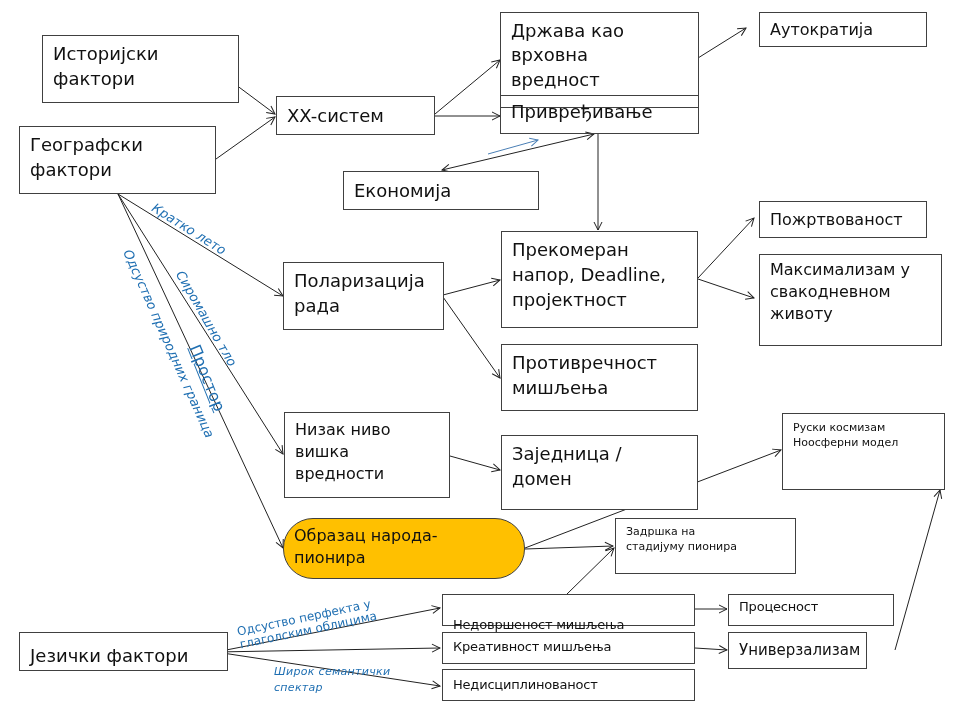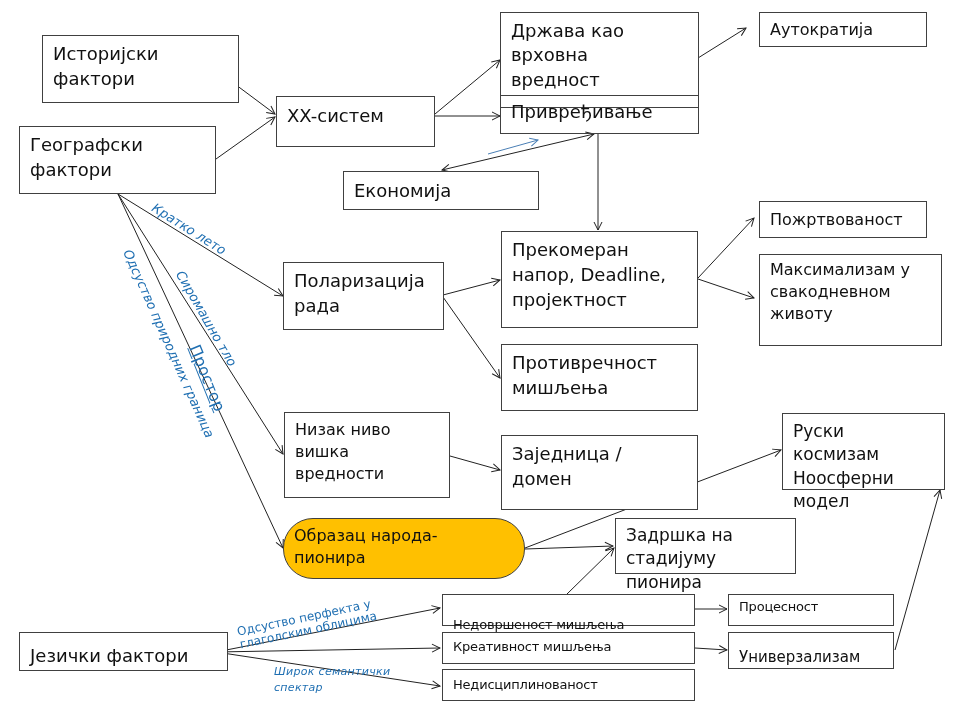--- a/index.html
+++ b/index.html
@@ -1,21 +1,21 @@
 <!DOCTYPE html>
 <html><head>
   <meta charset="utf-8">
   <style>
     html, body { margin:0; padding:0; background:#ffffff; }
     body { width:960px; height:720px; position:relative; overflow:hidden; font-family:"DejaVu Sans", sans-serif; color:#111; }
     .box { position:absolute; box-sizing:border-box; border:1.3px solid #404040; background:#fff; padding:6px 0 0 10px; line-height:1.38; }
     .t20 { font-size:18px; }
     .t18 { font-size:16px; }
     .t16 { font-size:15px; }
-    .t14 { font-size:17px; }
+    .t14 { font-size:11px; }
     .t13 { font-size:13px; letter-spacing:-0.2px; }
     svg#edges { position:absolute; left:0; top:0; width:960px; height:720px; pointer-events:none; }
     .lbl { position:absolute; font-family:"DejaVu Sans", sans-serif; color:#1f6fb2; font-style:italic; white-space:nowrap; transform-origin:0 0; }
   </style>
 </head>
 <body>
 
 <svg id="edges" viewBox="0 0 960 720">
   <defs>
     <marker id="ah" markerWidth="10" markerHeight="10" refX="9" refY="5" orient="auto" markerUnits="userSpaceOnUse">
@@ -52,40 +52,40 @@
     <line x1="216" y1="652" x2="440" y2="686" marker-end="url(#ah)"></line>
     <line x1="695" y1="609" x2="727" y2="609" marker-end="url(#ah)"></line>
     <line x1="695" y1="648" x2="727" y2="650" marker-end="url(#ah)"></line>
     <line x1="895" y1="650" x2="940" y2="490" marker-end="url(#ah)"></line>
   </g>
   <line x1="488" y1="154" x2="538" y2="140" stroke="#4a7fb5" stroke-width="1" marker-end="url(#ahb)"></line>
 </svg>
 
 <div class="box t20" style="left:19px;top:35px;width:197px;height:68px;padding-right:40px;margin-left:23px;">Историјски фактори</div>
 <div class="box t20" style="left:19px;top:126px;width:197px;height:68px;padding-right:40px;">Географски фактори</div>
-<div class="box t20" style="left:276px;top:96px;width:159px;height:51px;padding-top:7px;">XX-систем</div>
+<div class="box t20" style="left:276px;top:96px;width:159px;height:39px;padding-top:7px;">XX-систем</div>
 <div class="box t20" style="left:500px;top:12px;width:199px;height:96px;padding-right:60px;line-height:1.35;background:transparent;">Држава као врховна вредност</div>
 <div class="box t20" style="left:500px;top:95px;width:199px;height:39px;padding-top:7px;background:transparent;line-height:1;">Привређивање</div>
 <div class="box t18" style="left:759px;top:12px;width:168px;height:35px;padding-top:6px;">Аутократија</div>
 <div class="box t20" style="left:343px;top:171px;width:196px;height:39px;padding-top:7px;">Економија</div>
 <div class="box t20" style="left:283px;top:262px;width:161px;height:68px;">Поларизација рада</div>
 <div class="box t20" style="left:501px;top:231px;width:197px;height:97px;padding-right:10px;">Прекомеран напор, Deadline, пројектност</div>
 <div class="box t18" style="left:759px;top:201px;width:168px;height:37px;padding-top:7px;">Пожртвованост</div>
 <div class="box t18" style="left:759px;top:254px;width:183px;height:92px;padding-top:4px;padding-right:10px;">Максимализам у свакодневном животу</div>
 <div class="box t20" style="left:501px;top:344px;width:197px;height:67px;padding-right:30px;">Противречност мишљења</div>
 <div class="box t18" style="left:284px;top:412px;width:166px;height:86px;padding-right:40px;padding-top:6px;">Низак ниво вишка вредности</div>
 <div class="box t20" style="left:501px;top:435px;width:197px;height:75px;padding-right:60px;">Заједница / домен</div>
 <div class="box t18" style="left:283px;top:518px;width:242px;height:61px;background:#ffc000;padding-right:60px;padding-top:6px;border-radius:30px;">Образац народа-пионира</div>
 <div class="box t14" style="left:782px;top:413px;width:163px;height:77px;padding-top:6px;padding-right:30px;">Руски космизам Ноосферни модел</div>
 <div class="box t14" style="left:615px;top:518px;width:181px;height:56px;padding-top:5px;padding-right:40px;">Задршка на стадијуму пионира</div>
 <div class="box t20" style="left:19px;top:632px;width:209px;height:39px;padding-top:11px;">Језички фактори</div>
 <div class="box t13" style="left:442px;top:594px;width:253px;height:32px;padding-top:21px;">Недовршеност мишљења</div>
 <div class="box t13" style="left:442px;top:632px;width:253px;height:32px;padding-top:5px;">Креативност мишљења</div>
 <div class="box t13" style="left:442px;top:669px;width:253px;height:32px;padding-top:6px;">Недисциплинованост</div>
 <div class="box t13" style="left:728px;top:594px;width:166px;height:32px;padding-top:3px;">Процесност</div>
-<div class="box t16" style="left:728px;top:632px;width:166px;height:37px;padding-top:14px;">Универзализам</div>
+<div class="box t16" style="left:728px;top:632px;width:139px;height:37px;padding-top:7px;">Универзализам</div>
 
 <div class="lbl" style="left:157px;top:200px;font-size:13px;transform:rotate(32deg);">Кратко лето</div>
 <div class="lbl" style="left:186px;top:268px;font-size:13px;transform:rotate(60deg);">Сиромашно тло</div>
 <div class="lbl" style="left:203px;top:342px;font-size:16px;font-style:normal;text-decoration:underline;transform:rotate(68deg);">Простор</div>
 <div class="lbl" style="left:134px;top:247px;font-size:13px;transform:rotate(66deg);">Одсуство природних граница</div>
 <div class="lbl" style="left:236px;top:626px;font-size:12px;font-style:normal;white-space:normal;width:160px;line-height:1.1;transform:rotate(-12deg);">Одсуство перфекта у глаголским облицима</div>
 <div class="lbl" style="left:262px;top:664px;font-size:11px;white-space:normal;width:130px;line-height:1.45;letter-spacing:0.3px;margin-left:12px;">Широк семантички спектар</div>
 
 </body></html>

